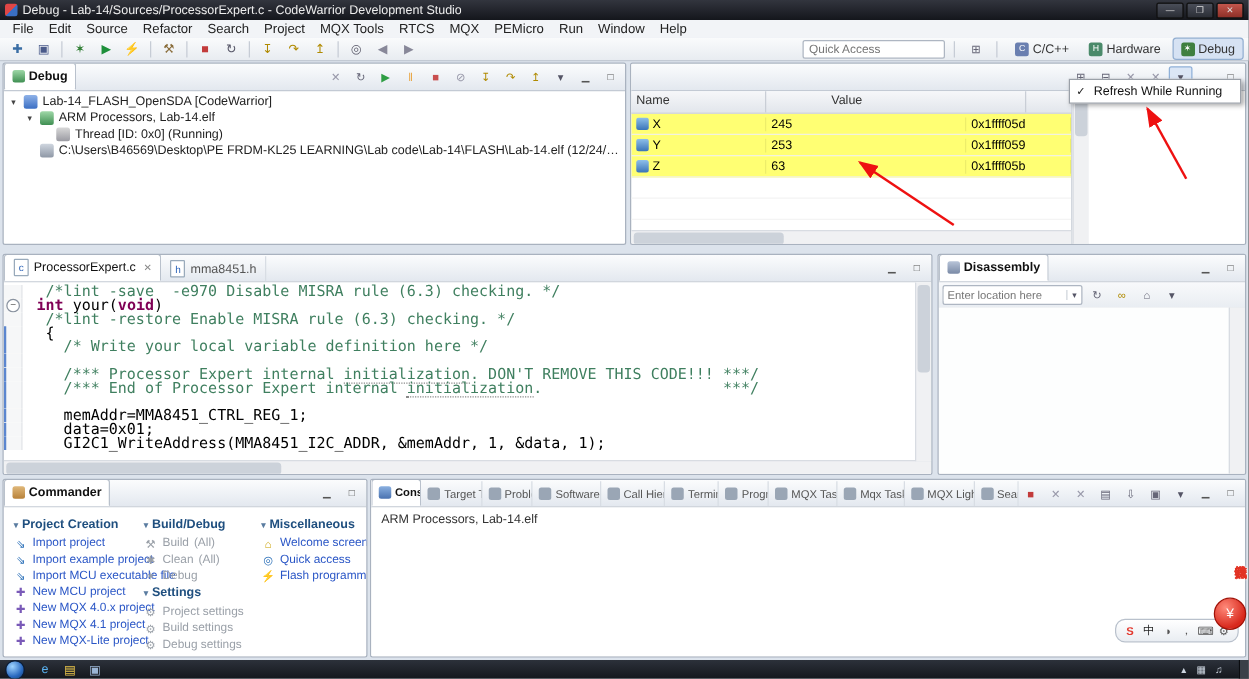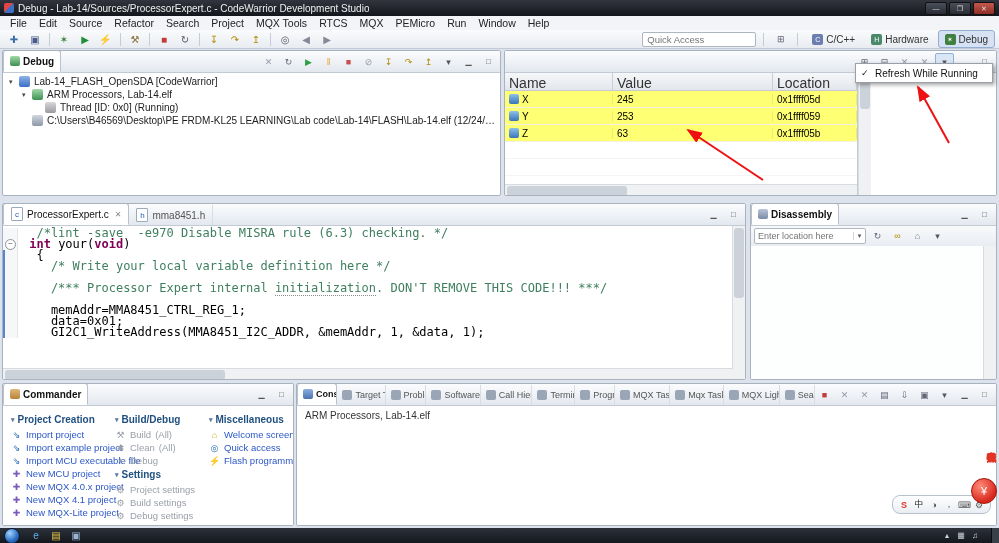--- a/index.html
+++ b/index.html
@@ -66,21 +66,21 @@
   .nicon{width:11px;height:11px;border-radius:2px;margin-right:4px;flex:none;}
   .ni-launch{background:linear-gradient(#8fb2e8,#3b6fc4);}
   .ni-target{background:linear-gradient(#9fd8a8,#3f8f52);}
   .ni-thread{background:linear-gradient(#d8d8d8,#9a9aa2);}
   .ni-binary{background:linear-gradient(#cfd6df,#8f98a6);}
   .tlabel{overflow:hidden;text-overflow:ellipsis;text-align:right;}
   
   .vars-body{display:flex;height:124px;}
   .vars-table{width:352px;flex:none;display:flex;flex-direction:column;border-right:1px solid #c3cad4;}
   #vars-cols{display:flex;height:17px;background:linear-gradient(#f6f7f9,#e2e6ec);
-    border-bottom:1px solid #c6cad2;font-size:14px;color:#333;flex:none;}
+    border-bottom:1px solid #c6cad2;font-size:10px;color:#333;flex:none;gap:48px;}
   .vcol{padding:2px 4px;border-right:1px solid #c9ced6;box-sizing:border-box;}
   .vcol0{width:108px;flex:none;}
   .vcol1{width:160px;flex:none;}
   .vcol2{flex:1;}
   #vars-rows{flex:1;overflow:hidden;}
   .vrow{display:flex;height:16px;font-size:10px;align-items:center;border-bottom:1px solid #f2f2e0;}
   .vrow.yellow{background:#ffff73;}
   .vrow.empty{border-bottom:1px solid #f4f4f4;}
   .vcell{padding:0 4px;border-right:1px solid rgba(0,0,0,0.07);box-sizing:border-box;
     overflow:hidden;white-space:nowrap;display:flex;align-items:center;gap:3px;}
@@ -388,34 +388,42 @@
             <span class="gut"></span>
             <span class="ctext"><span class="cmt">  /*lint -save  -e970 Disable MISRA rule (6.3) checking. */</span></span>
           </div>
           <div class="crow">
             <span class="gut">
               <span class="fold">−</span>
             </span>
             <span class="ctext"><span class="p"> </span><span class="kw">int</span><span class="p"> your(</span><span class="kw">void</span><span class="p">)</span></span>
           </div>
           <div class="crow">
+            <span class="gut"></span>
+            <span class="ctext"><span class="cmt">  /*lint -restore Enable MISRA rule (6.3) checking. */</span></span>
+          </div>
+          <div class="crow">
             <span class="gut rng"></span>
             <span class="ctext"><span class="p">  {</span></span>
           </div>
           <div class="crow">
             <span class="gut rng"></span>
             <span class="ctext"><span class="cmt">    /* Write your local variable definition here */</span></span>
           </div>
           <div class="crow">
             <span class="gut rng"></span>
             <span class="ctext"></span>
           </div>
           <div class="crow">
             <span class="gut rng"></span>
             <span class="ctext"><span class="cmt">    /*** Processor Expert internal </span><span class="cmt u">initialization</span><span class="cmt">. DON'T REMOVE THIS CODE!!! ***/</span></span>
+          </div>
+          <div class="crow">
+            <span class="gut rng"></span>
+            <span class="ctext"><span class="cmt">    /*** End of Processor Expert internal </span><span class="cmt u">initialization</span><span class="cmt">.                    ***/</span></span>
           </div>
           <div class="crow">
             <span class="gut rng"></span>
             <span class="ctext"></span>
           </div>
           <div class="crow">
             <span class="gut rng"></span>
             <span class="ctext"><span class="p">    memAddr=MMA8451_CTRL_REG_1;</span></span>
           </div>
           <div class="crow">

